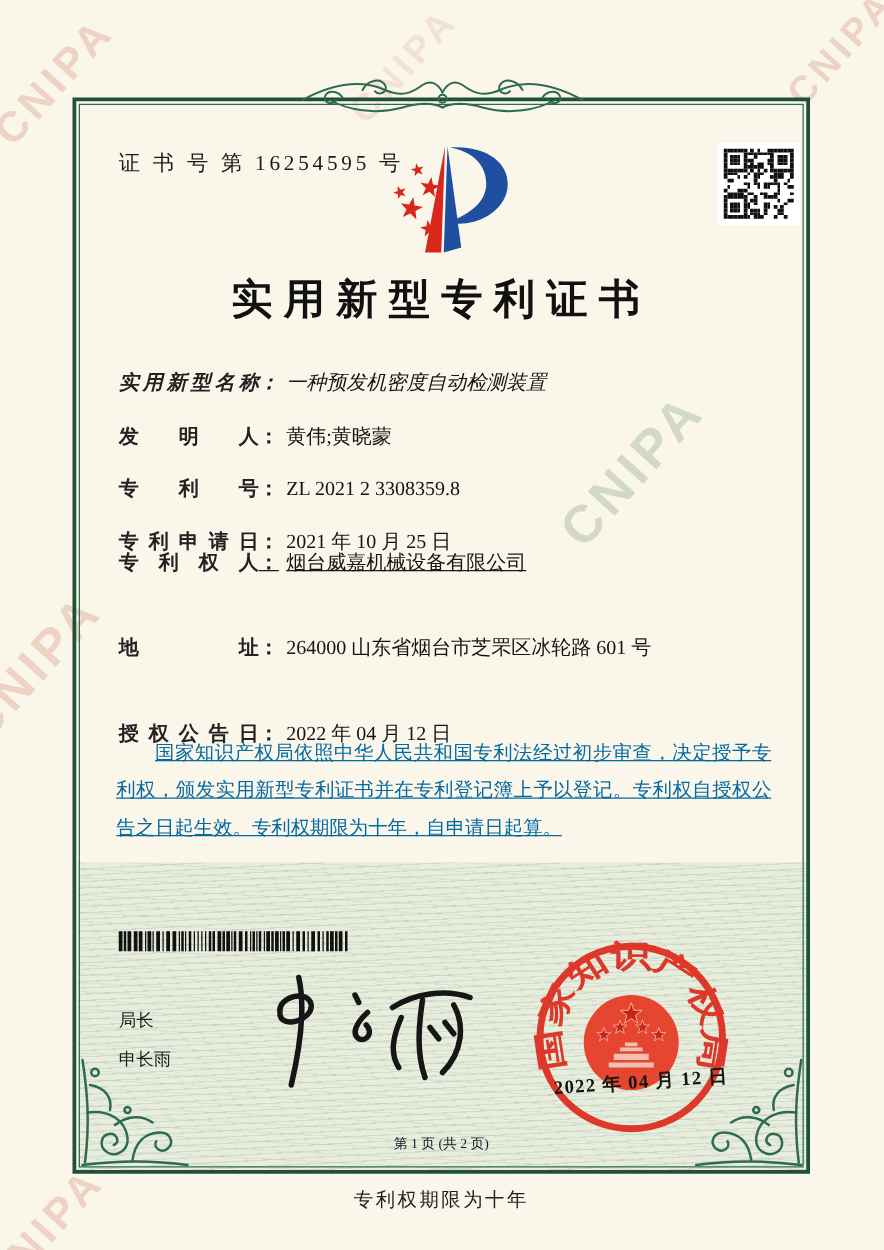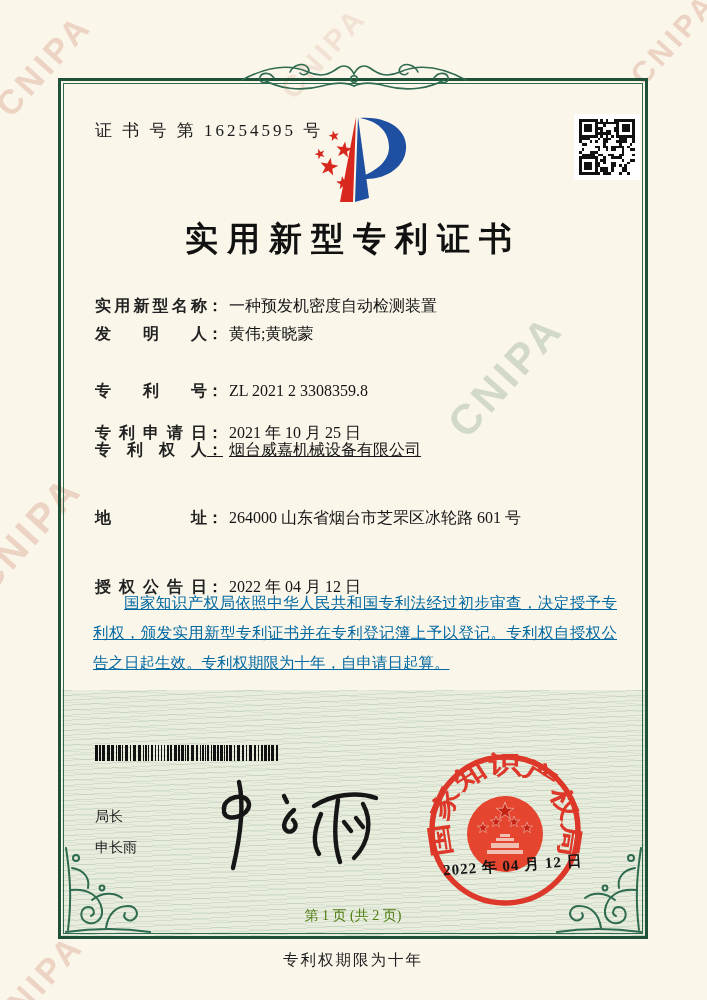--- a/index.html
+++ b/index.html
@@ -111,21 +111,21 @@
   .seal { left:425px; top:750px; z-index:5; }
   .seal-date {
     left:443px; top:856px; width:150px; z-index:6;
     font-size:15px; font-weight:700; letter-spacing:1px; color:#131313;
     transform:rotate(-4deg);
   }
 
   
   .page-no {
     left:58px; top:907px; width:590px; text-align:center;
-    font-size:14px; color:#4d7c0f; z-index:6;
+    font-size:11px; color:#0f172a; z-index:6;
   }
   .footer-note {
     left:58px; top:950px; width:590px; text-align:center;
     font-size:15.5px; color:#1f1f1f; z-index:4; letter-spacing:2px;
   }
 </style>
 </head>
 <body>
 
 <div class="abs guilloche"></div>
@@ -637,24 +637,24 @@
       <i></i>
       <i></i>
       <i class="on"></i>
       <i></i>
       <i></i>
     </div>
 </div>
 
 <div class="abs title">实用新型专利证书</div>
 
-<div class="field-row" style="top:296px;">
+<div class="field-row" style="top:296px;font-style:italic;">
   <span class="f-label">实用新型名称</span><span class="f-colon">：</span><span class="f-value">一种预发机密度自动检测装置</span>
 </div>
-<div class="field-row" style="top:324px;">
+<div class="field-row" style="top:339px;">
   <span class="f-label">发明人</span><span class="f-colon">：</span><span class="f-value">黄伟;黄晓蒙</span>
 </div>
 <div class="field-row" style="top:381px;">
   <span class="f-label">专利号</span><span class="f-colon">：</span><span class="f-value">ZL 2021 2 3308359.8</span>
 </div>
 <div class="field-row" style="top:423px;">
   <span class="f-label">专利申请日</span><span class="f-colon">：</span><span class="f-value">2021 年 10 月 25 日</span>
 </div>
 <div class="field-row" style="top:440px;text-decoration:underline;">
   <span class="f-label">专利权人</span><span class="f-colon">：</span><span class="f-value">烟台威嘉机械设备有限公司</span>

